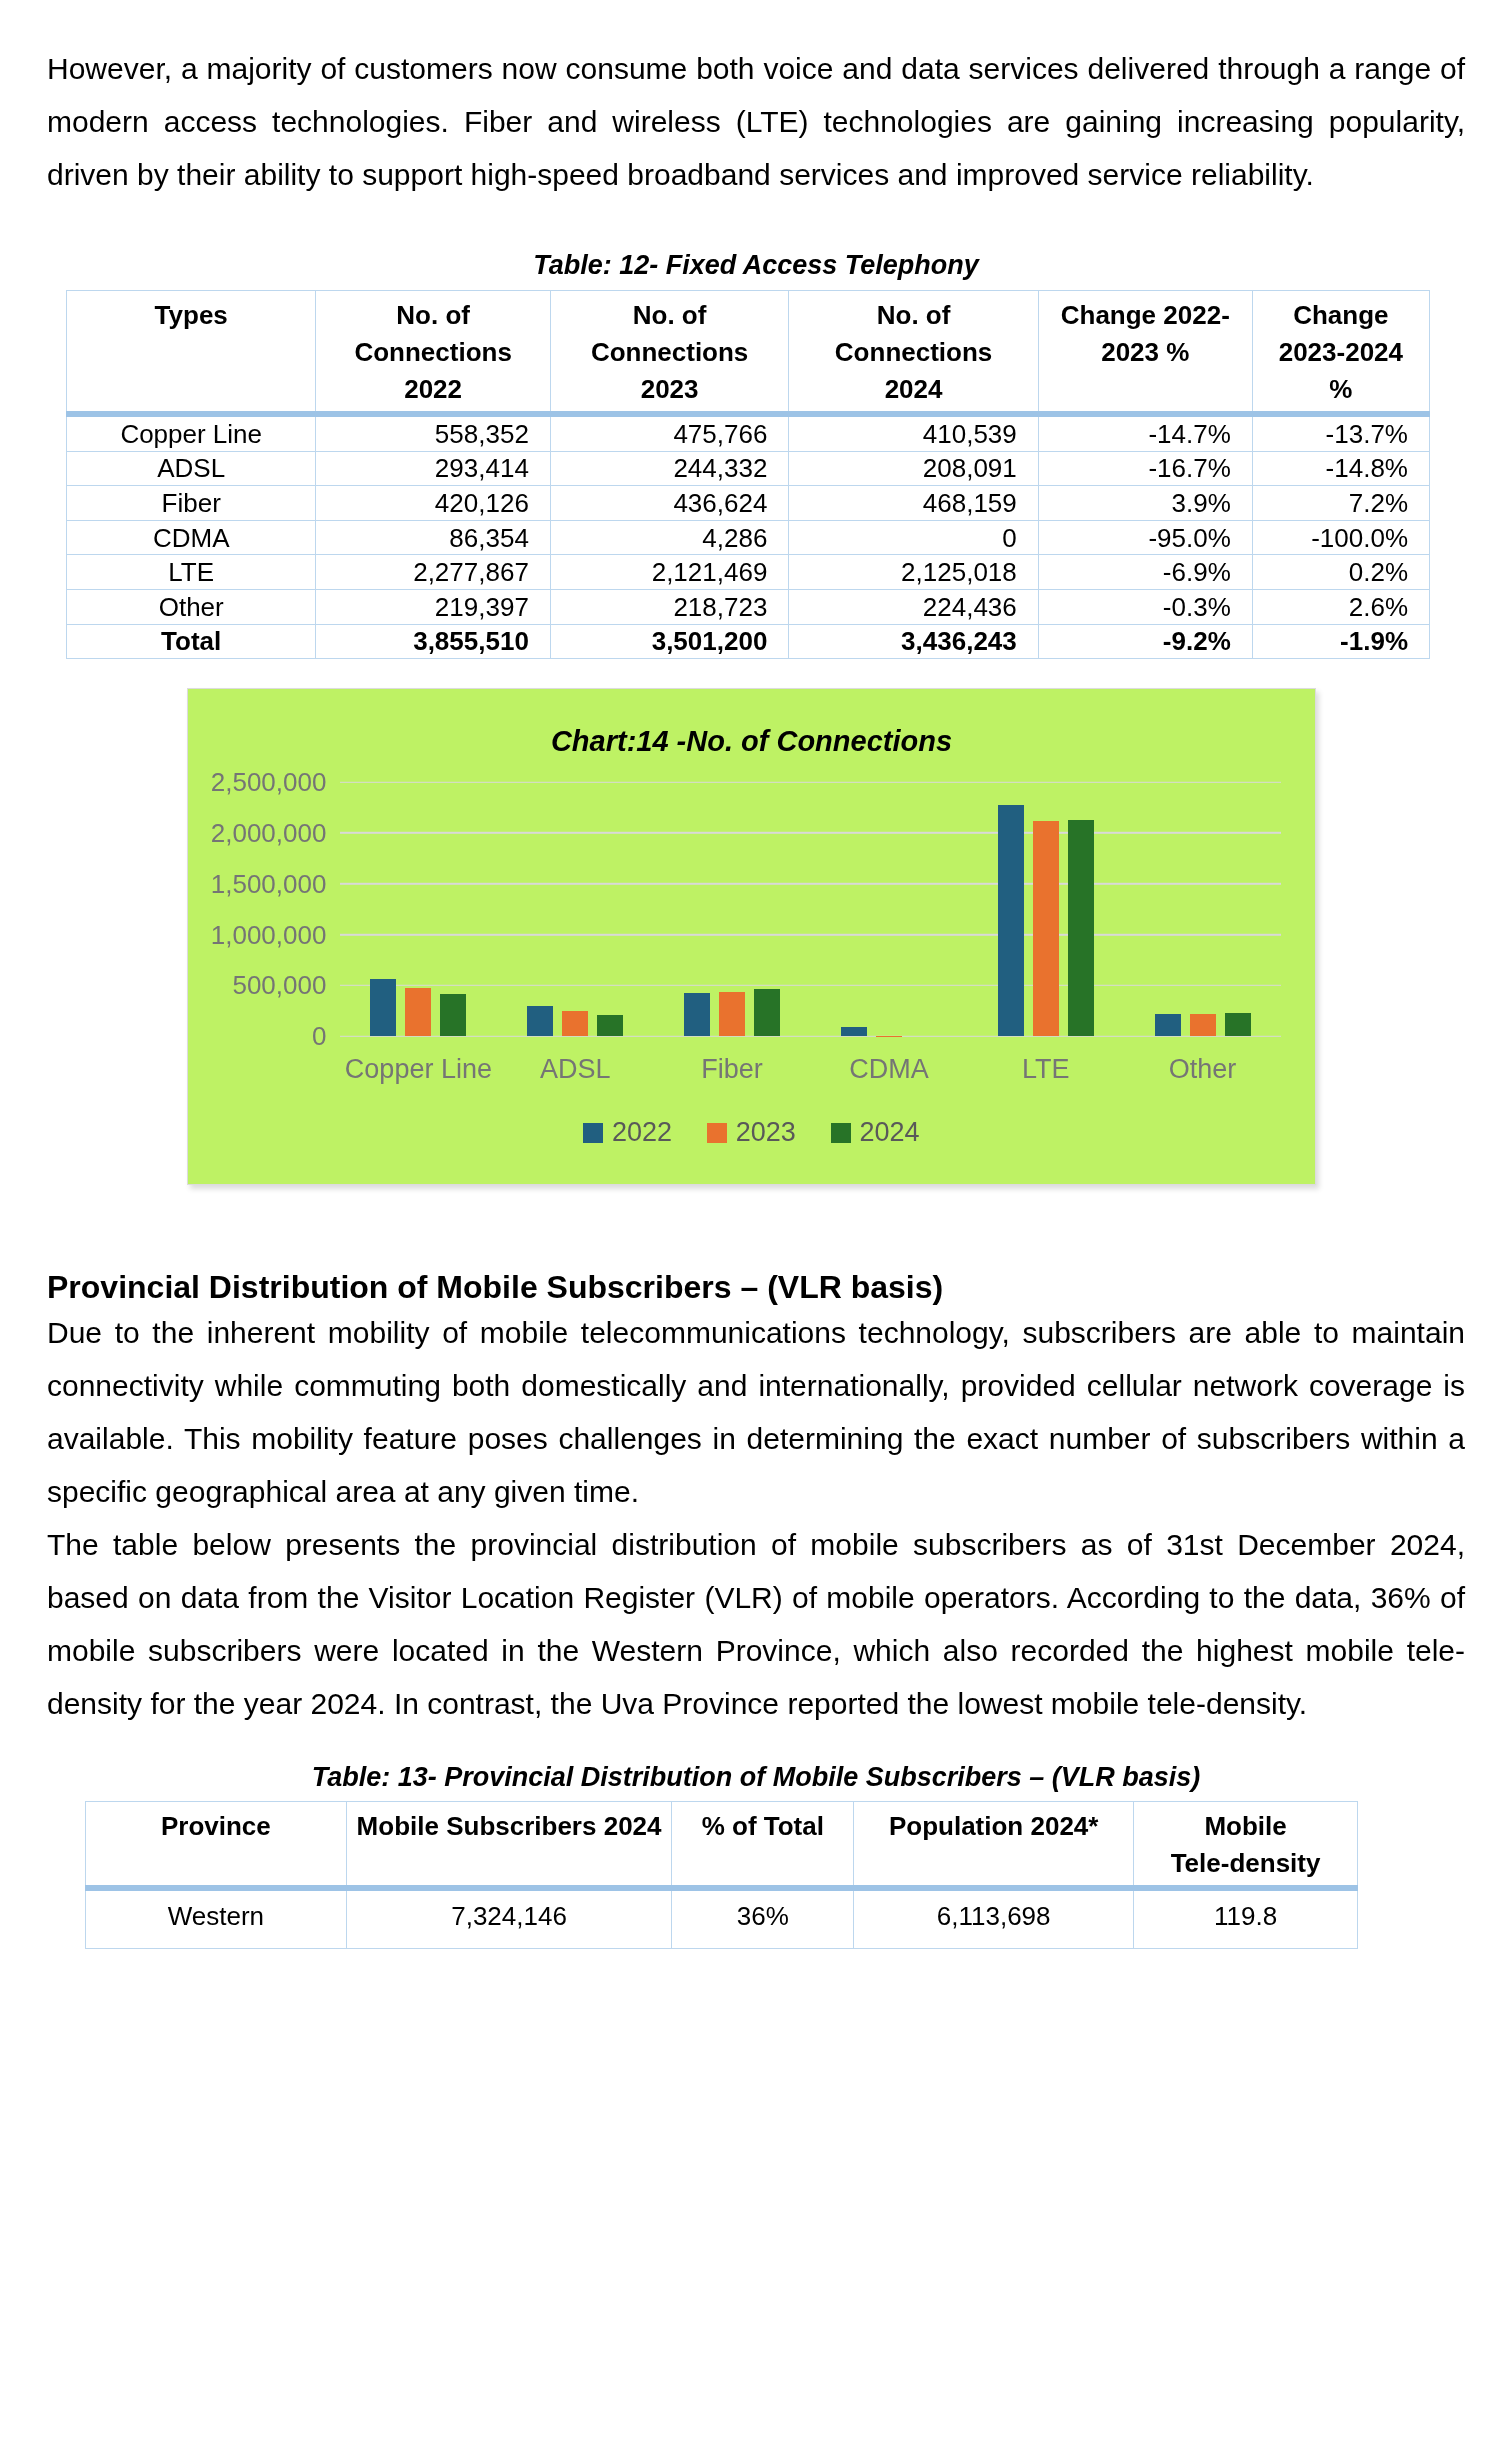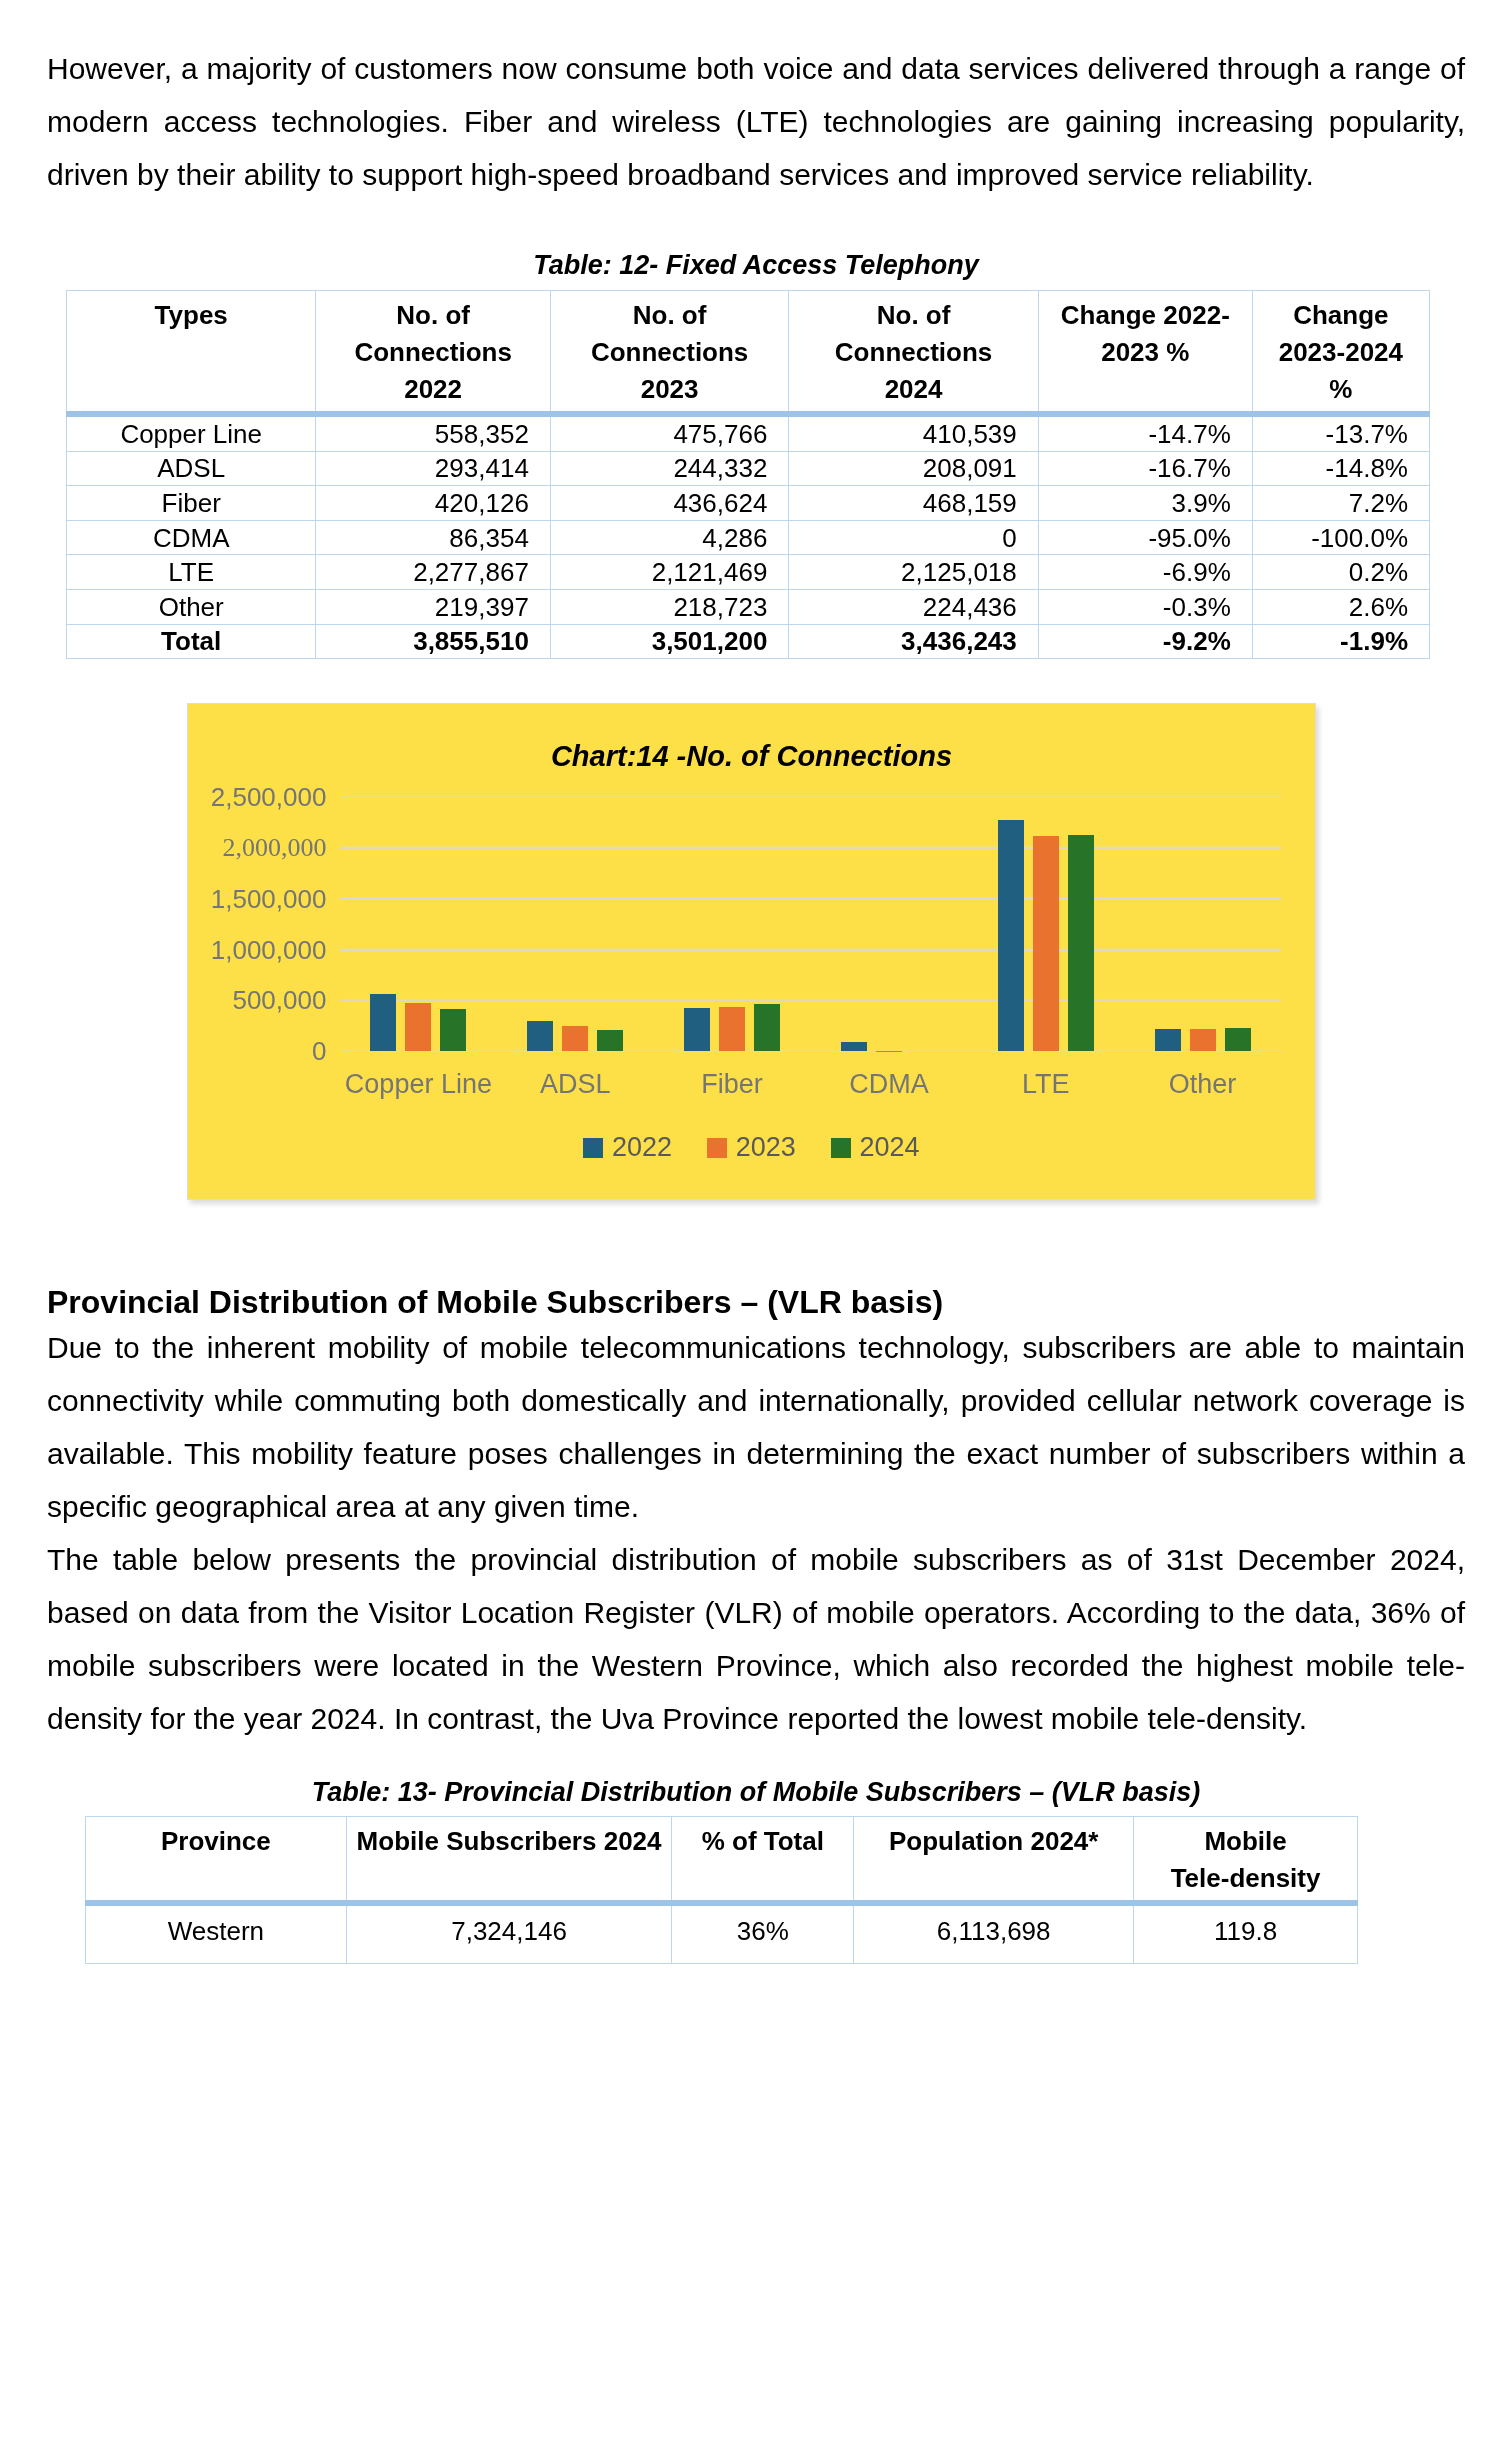--- a/index.html
+++ b/index.html
@@ -56,24 +56,24 @@
   .tbl13 td {
     text-align:center; vertical-align:top;
     padding:10.6px 4.5px 0 4.5px; height:47px;
     line-height:30px;
   }
 
   
   .chart {
     box-sizing:border-box;
     width:1129px;
-    margin:44px 0 0 140px;
+    margin:29px 0 0 140px;
     border:1.5px solid #DCDCDC;
     box-shadow:3px 3.8px 5.3px rgba(0,0,0,0.14);
-    background:#fde047;
+    background:#bef264;
     padding:36px 0 36px 0;
   }
   .chart-title {
     text-align:center;
     font-size:29px; font-weight:bold; font-style:italic;
     color:#000;
   }
   .plot { position:relative; height:254px; margin:24px 34px 0 152px; }
   .gridline {
     position:absolute; left:0; right:0; height:1.5px;
@@ -204,21 +204,21 @@
     <div class="plot" id="plot">
         <div class="gridline" style="bottom: 0%;"></div>
         <div class="ylab" style="bottom: 0%;">0</div>
         <div class="gridline" style="bottom: 20%;"></div>
         <div class="ylab" style="bottom: 20%;">500,000</div>
         <div class="gridline" style="bottom: 40%;"></div>
         <div class="ylab" style="bottom: 40%;">1,000,000</div>
         <div class="gridline" style="bottom: 60%;"></div>
         <div class="ylab" style="bottom: 60%;">1,500,000</div>
         <div class="gridline" style="bottom: 80%;"></div>
-        <div class="ylab" style="bottom: 80%; font-family: Liberation Serif, serif;">2,000,000</div>
+        <div class="ylab" style="bottom: 80%;">2,000,000</div>
         <div class="gridline" style="bottom: 100%;"></div>
         <div class="ylab" style="bottom: 100%;">2,500,000</div>
         <div class="bars">
           <div class="bar-group">
             <div class="bar" style="height: 22.3341%; background: rgb(33, 95, 128);"></div>
             <div class="bar" style="height: 19.0306%; background: rgb(233, 114, 46);"></div>
             <div class="bar" style="height: 16.4216%; background: rgb(39, 115, 39);"></div>
           </div>
           <div class="bar-group">
             <div class="bar" style="height: 11.7366%; background: rgb(33, 95, 128);"></div>

